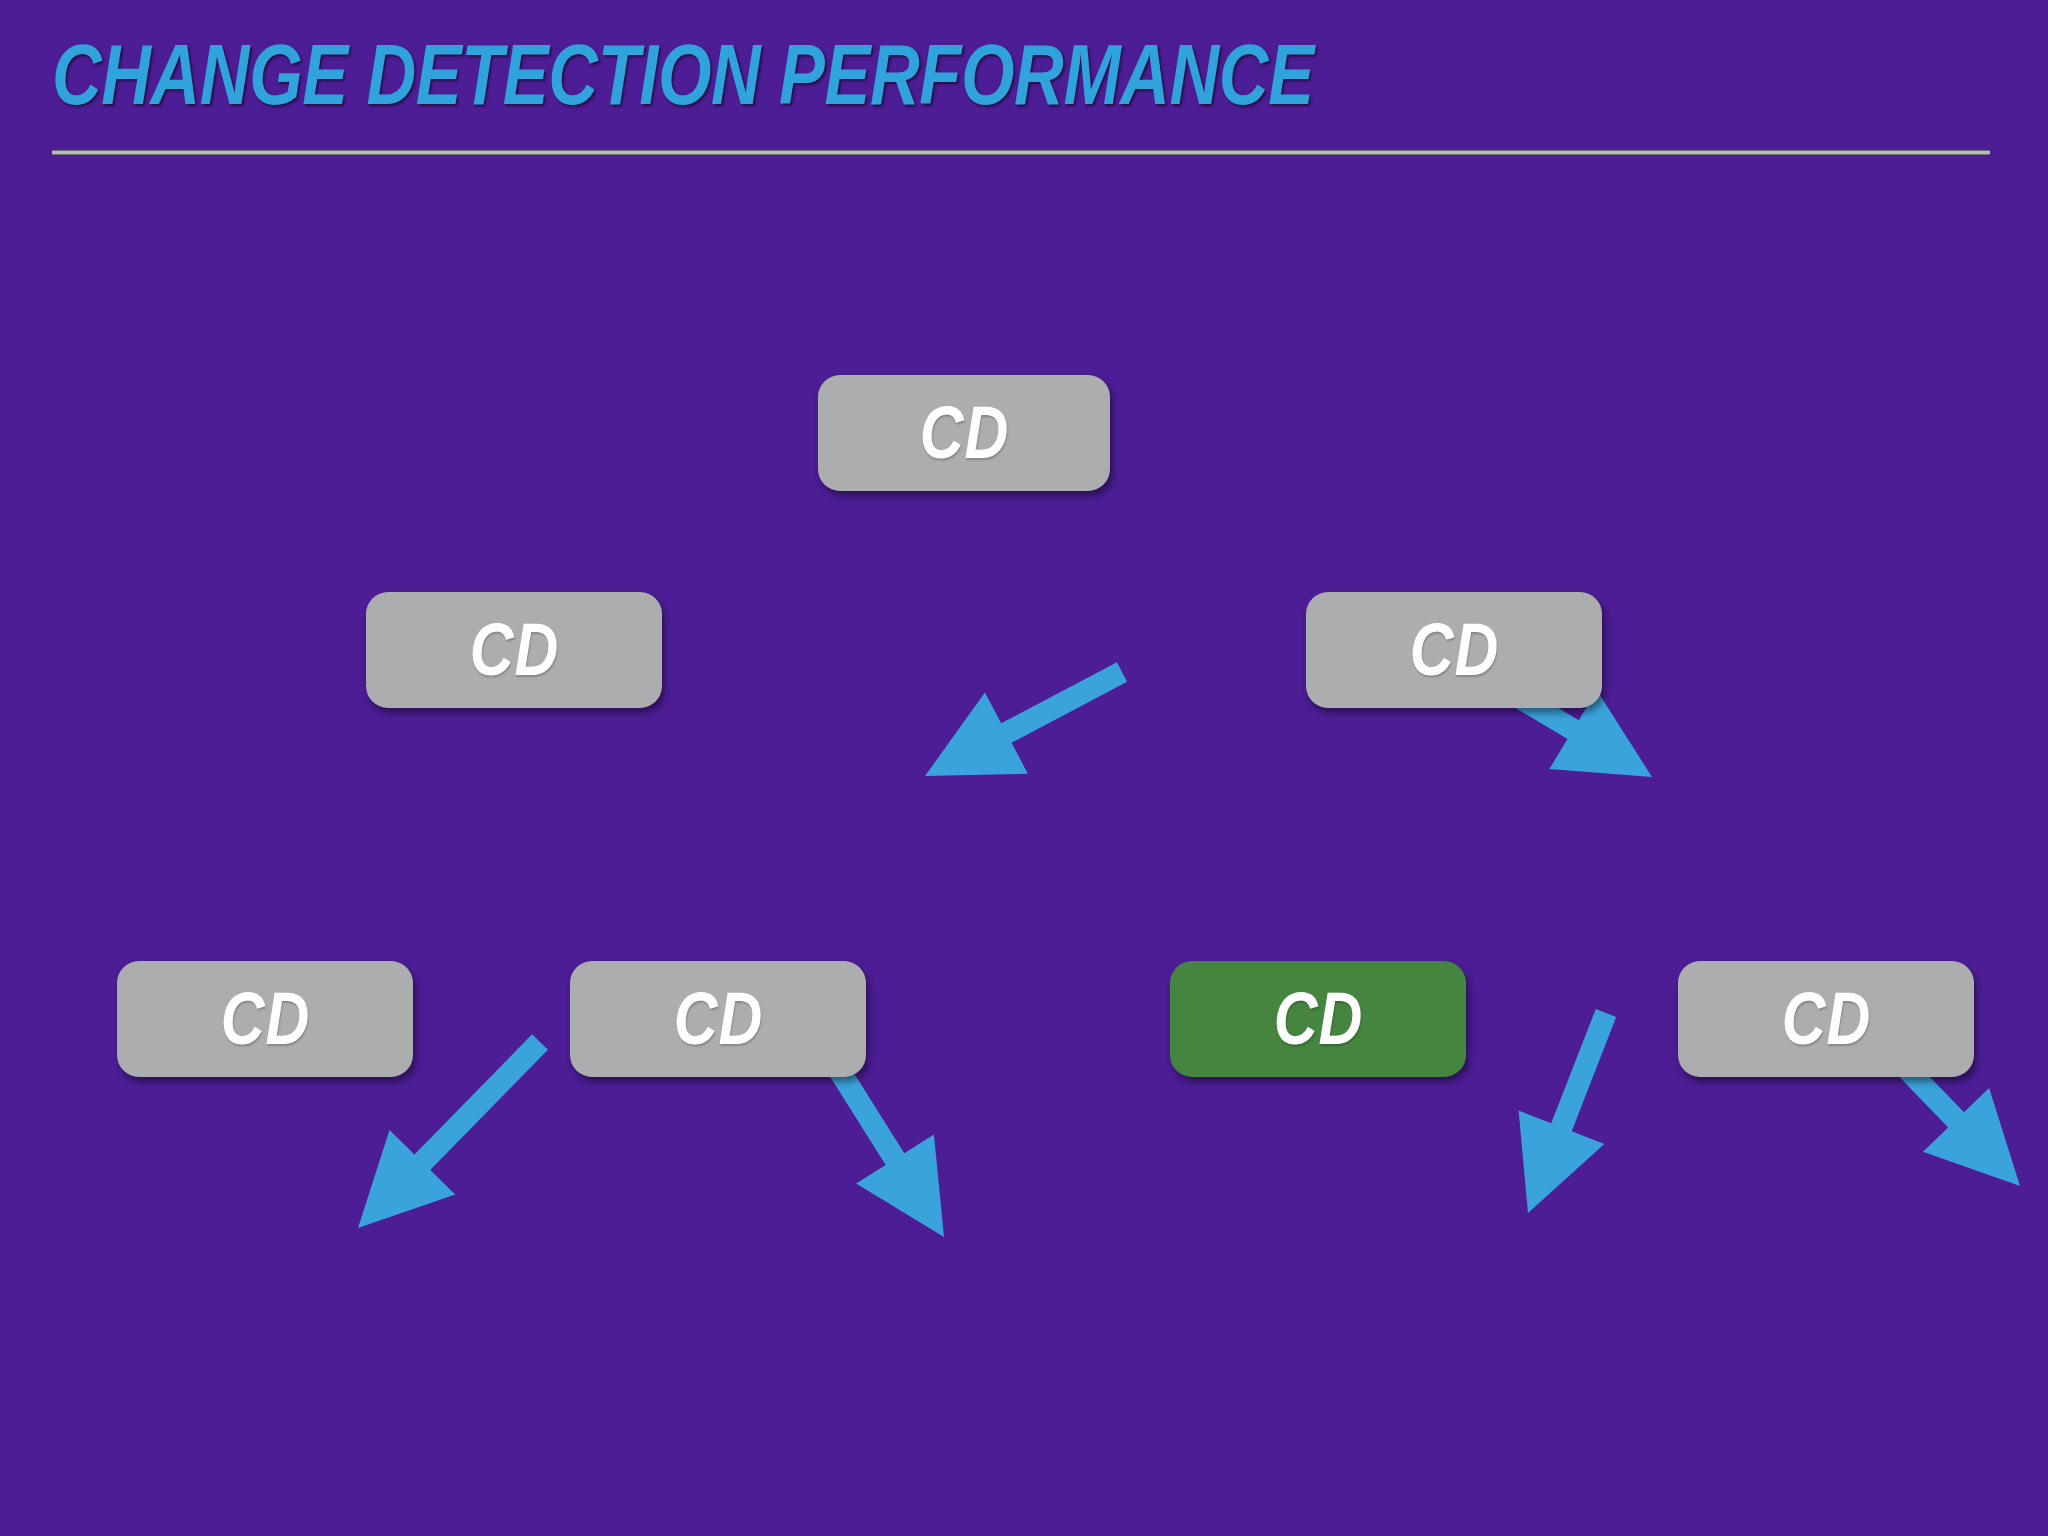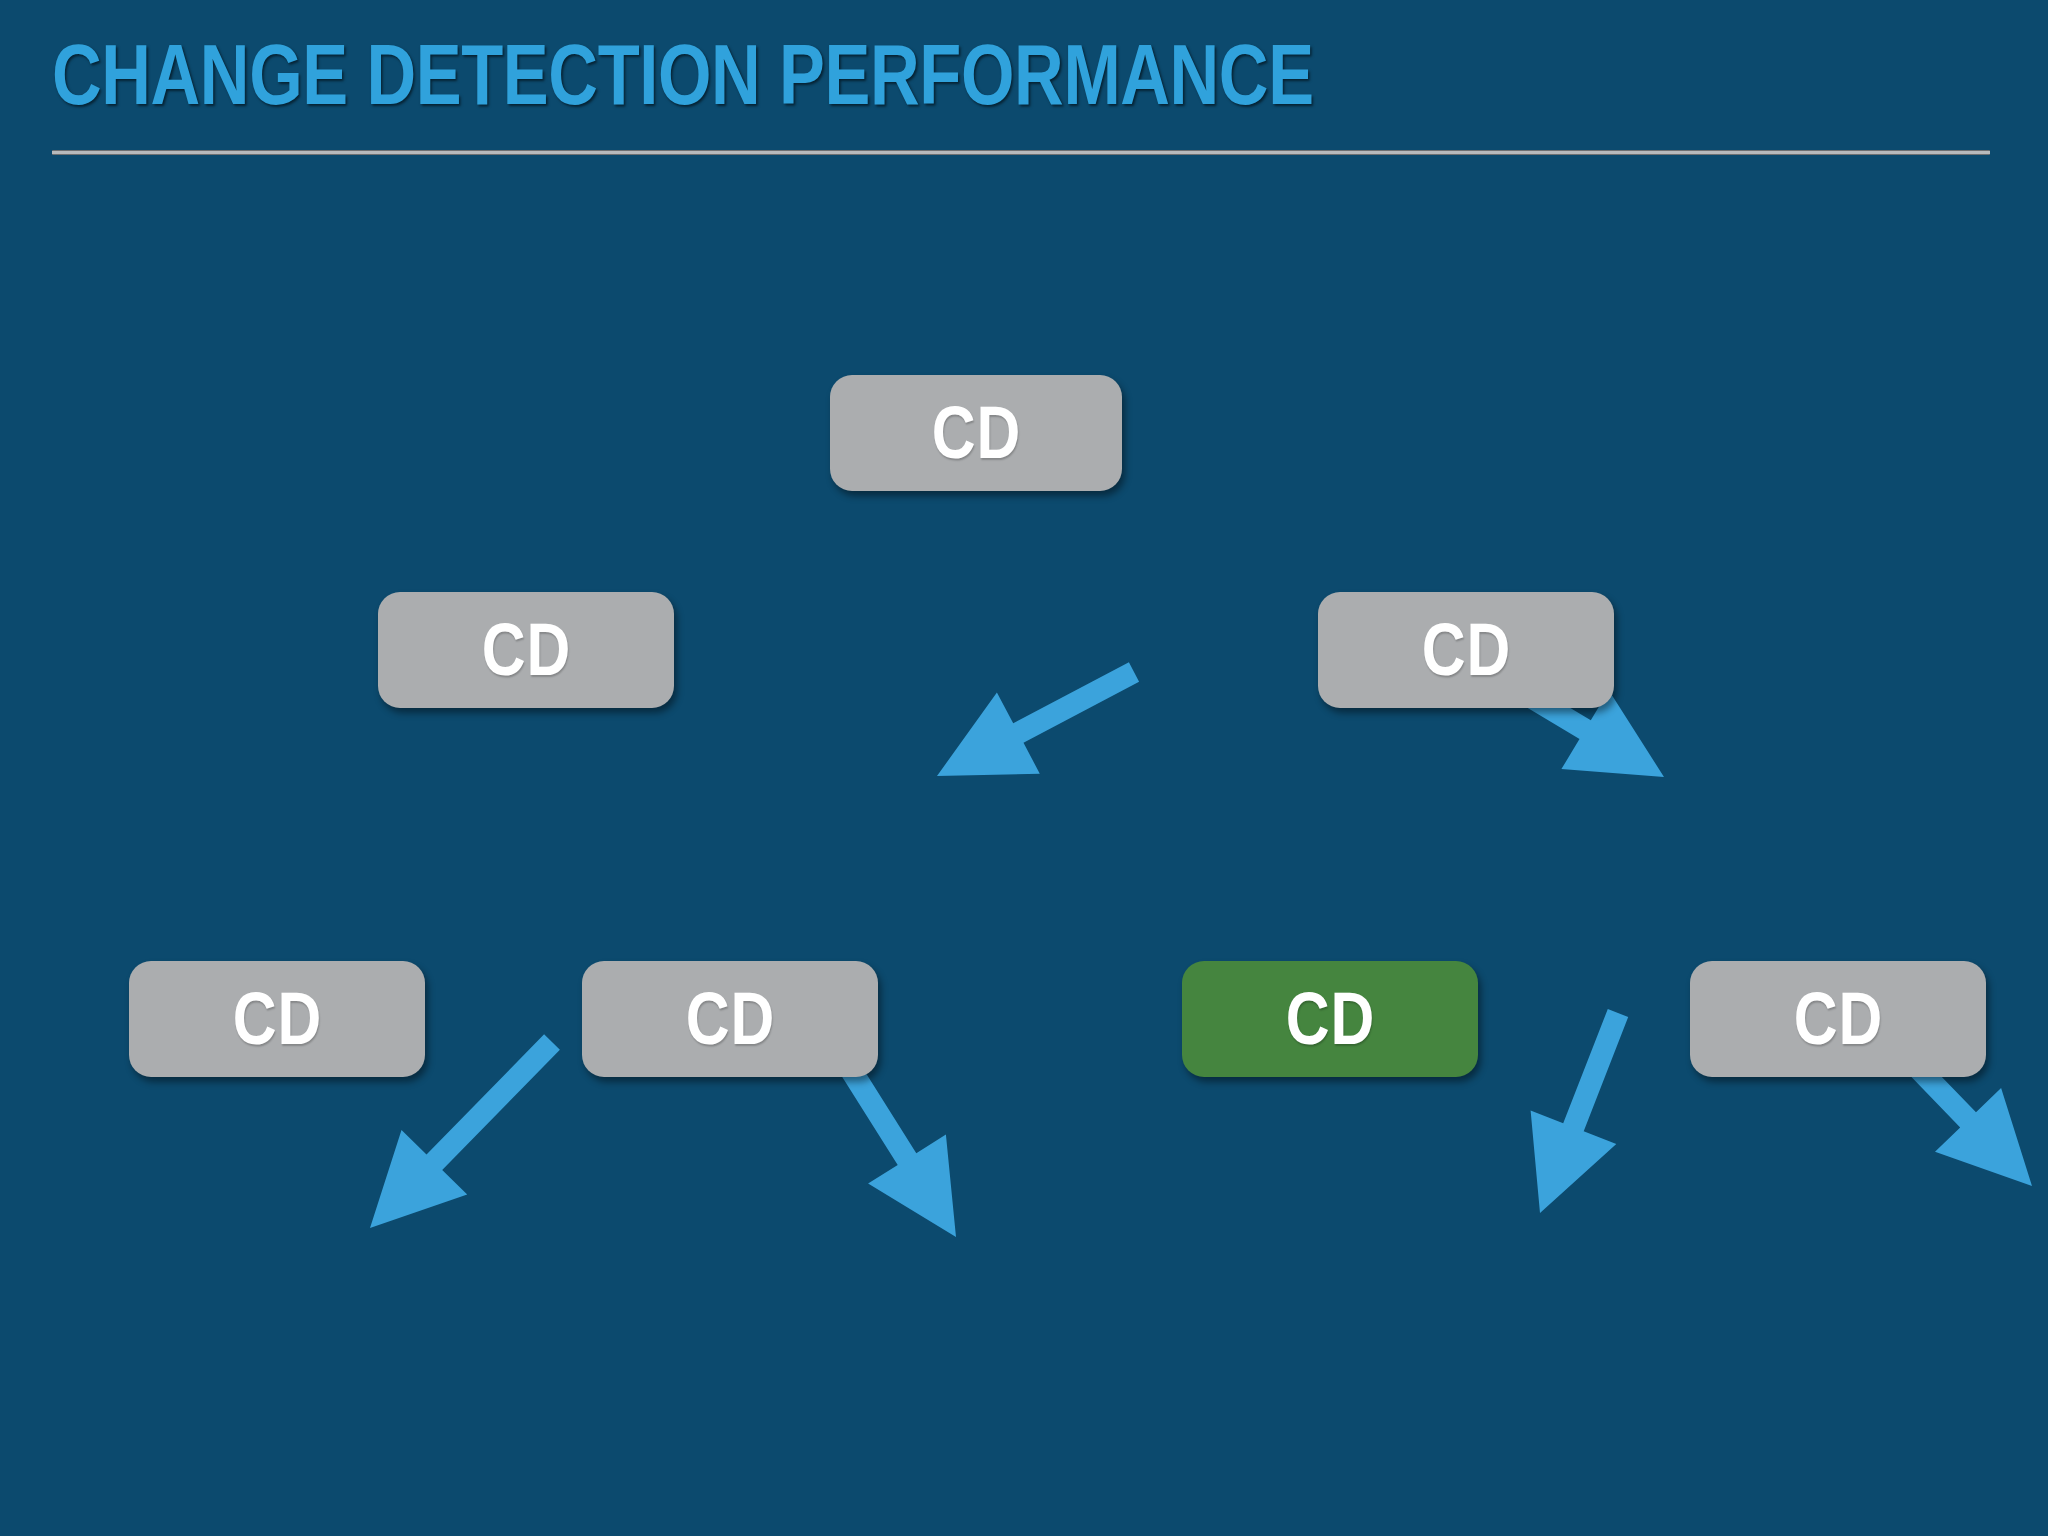--- a/index.html
+++ b/index.html
@@ -8,22 +8,23 @@
     padding: 0;
     background: #1c1c1e;
   }
   body {
     font-family: "Liberation Sans", sans-serif;
   }
   #slide {
     position: relative;
     width: 2048px;
     height: 1536px;
-    background: #0c4a6e;
+    background: #4c1d95;
     overflow: hidden;
+    font-style: italic;
   }
 
   
   #title-block {
     position: absolute;
     left: 52px;
     top: 28px;
     width: 1944px;
     height: 130px;
   }
@@ -53,21 +54,21 @@
     background: linear-gradient(to bottom,
                 #6f7072 0%, #6f7072 18%,
                 #b8babc 20%, #b8babc 72%,
                 #8b8d8f 74%, #5d5f61 100%);
     border-radius: 1px;
   }
 
   
   #diagram {
     position: absolute;
-    left: 12px;
+    left: 0;
     top: 0;
     width: 1792px;
     height: 1536px;
     padding-left: 28px;
   }
   #arrow-layer {
     position: absolute;
     left: 0;
     top: 0;
     width: 2048px;

